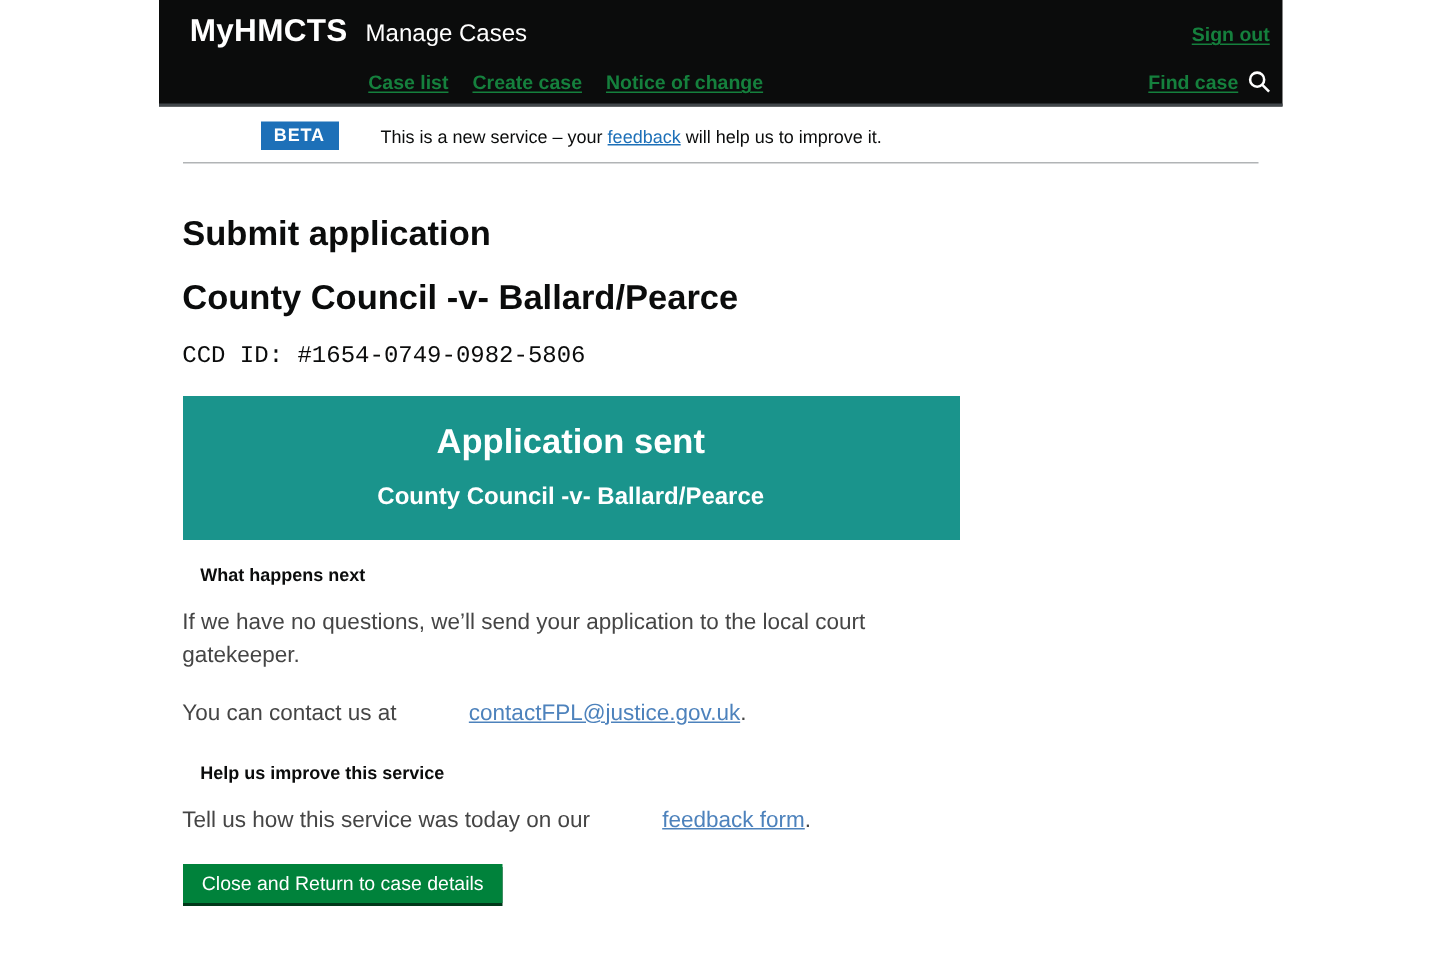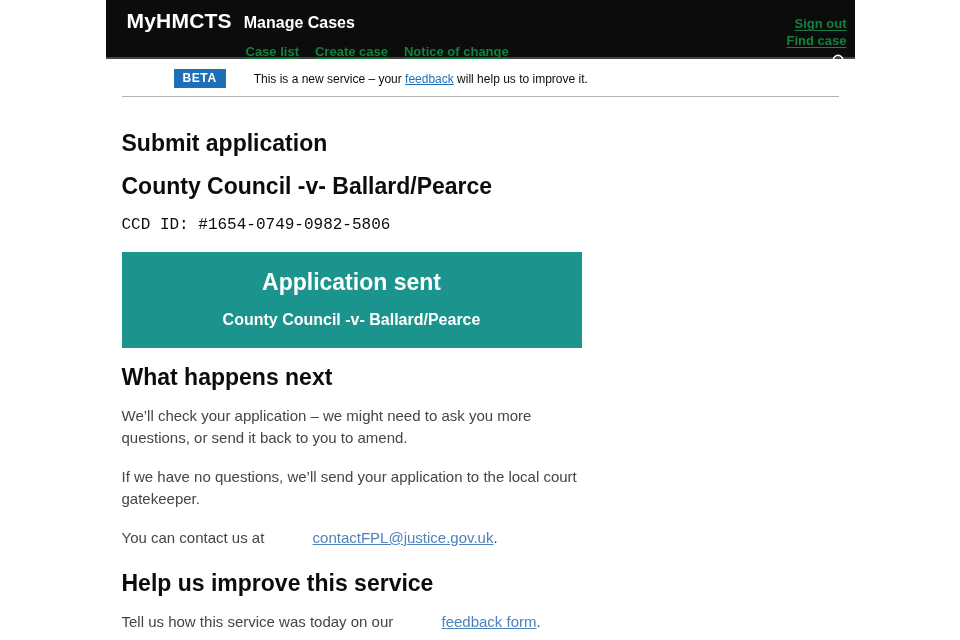--- a/index.html
+++ b/index.html
@@ -17,39 +17,39 @@
     color: #0b0c0c;
   }
   body { width: 960px; height: 640px; overflow: hidden; }
 
   .app { width: 749px; margin: 0 auto; }
 
   
   .hdr {
     background: var(--header-black);
     color: #fff;
-    height: 59px;
+    height: 71px;
     padding: 9px 8px 7px 21px;
     border-bottom: 2px solid #41464a;
     display: flex; flex-direction: column; justify-content: space-between;
   }
   .hdr a { color: #15803d; text-decoration: underline; text-underline-offset: 2px; }
   .hdr-row1 { display: flex; justify-content: space-between; align-items: baseline; }
   .brand-wrap { display: flex; align-items: baseline; }
   .brand { font-size: 21px; font-weight: bold; letter-spacing: 0.2px; }
-  .service-name { font-size: 16px; font-weight: bold; margin-left: 12px; }
+  .service-name { font-size: 16px; font-weight: normal; margin-left: 12px; }
   .signout-link { font-size: 13px; font-weight: bold; }
   .hdr-row2 {
     display: flex; justify-content: space-between; align-items: center;
     padding-left: 119px;
     gap: 24px;
   }
   .hdr-nav { display: flex; gap: 16px; }
   .hdr-nav a, .findcase-link { font-size: 13px; font-weight: bold; }
-  .findcase-wrap { display: flex; align-items: flex-end; gap: 6px; flex-direction: column; }
+  .findcase-wrap { display: flex; align-items: flex-end; gap: 6px; }
   .search-icon svg { display: block; }
 
   
   .beta-row {
     display: flex; align-items: center;
     padding: 10px 24px 0;
   }
   .beta-tag {
     background: var(--beta-blue);
     color: #fff;
@@ -62,30 +62,30 @@
   .section-divider { border-bottom: 1px solid #b1b4b6; margin: 8px 16px 0; }
 
   
   main { padding: 0 16px; }
   .page-title   { font-size: 23px; font-weight: bold; line-height: 1.05; margin: 34px 0 0; }
   .case-name    { font-size: 23px; font-weight: bold; line-height: 1.05; margin: 19px 0 0; }
   .ccd-id       { font-size: 16px; margin: 18px 0 0; font-family: Liberation Mono, monospace; }
 
   .panel {
     margin: 18px 0 0;
-    width: 460px;
+    width: 518px;
     background: var(--panel-teal);
     color: #ffffff;
     text-align: center;
     padding: 17px 15px 19px;
   }
   .panel-title    { font-size: 23px; font-weight: bold; line-height: 1.15; }
   .panel-subtitle { font-size: 16px; font-weight: bold; margin-top: 15px; }
 
-  .section-heading { font-size: 23px; font-weight: bold; margin: 16px 0 0; }
+  .section-heading { font-size: 12px; font-weight: bold; margin: 16px 12px 0; }
   .body-text {
     font-size: 15px; line-height: 1.5; color: #454545;
     max-width: 472px; margin: 14px 0 0;
   }
   .body-text + .body-text { margin-top: 16px; }
   .body-text a { color: var(--link-blue); margin-left: 44px; }
   .improve-heading { margin-top: 21px; }
 
   .primary-button {
     display: inline-block;
@@ -141,21 +141,20 @@
     <h1 class="page-title">Submit application</h1>
     <h1 class="case-name">County Council -v- Ballard/Pearce</h1>
     <div class="ccd-id">CCD ID: #1654-0749-0982-5806</div>
 
     <div class="panel">
       <div class="panel-title">Application sent</div>
       <div class="panel-subtitle">County Council -v- Ballard/Pearce</div>
     </div>
 
     <h2 class="section-heading">What happens next</h2>
-    <p class="body-text">We’ll check your application – we might need to ask you more questions, or send it back to you to amend.</p>
     <p class="body-text">If we have no questions, we’ll send your application to the local court gatekeeper.</p>
     <p class="body-text"><span>You can contact us at </span><a href="#">contactFPL@justice.gov.uk</a><span>.</span></p>
 
     <h2 class="section-heading improve-heading">Help us improve this service</h2>
     <p class="body-text"><span>Tell us how this service was today on our </span><a href="#">feedback form</a><span>.</span></p>
 
     <button class="primary-button">Close and Return to case details</button>
   </main>
 
 </div>

